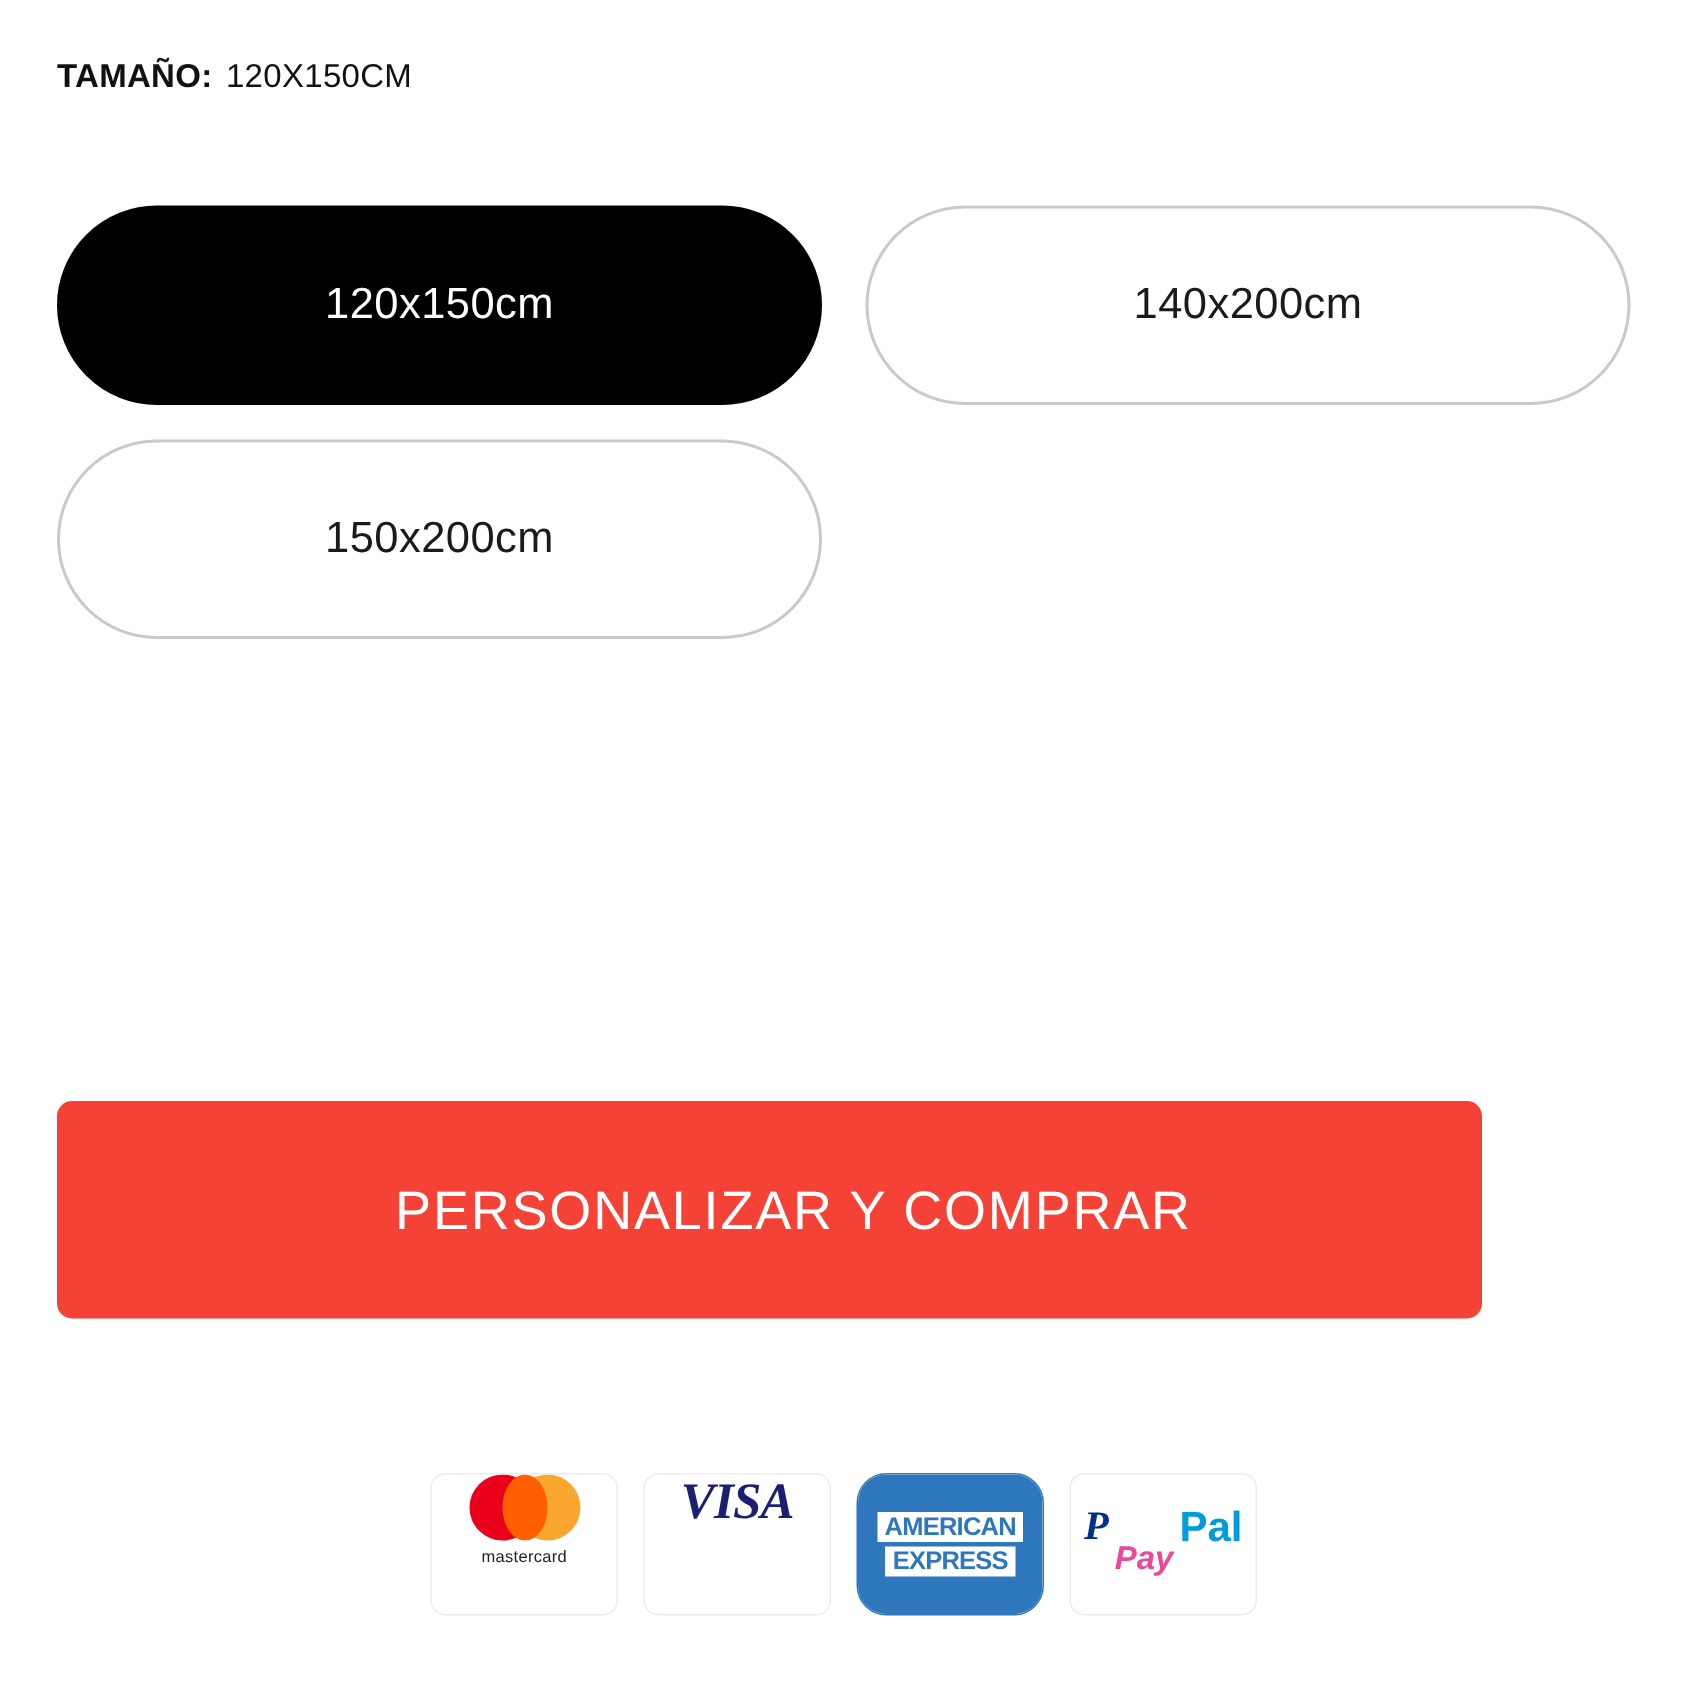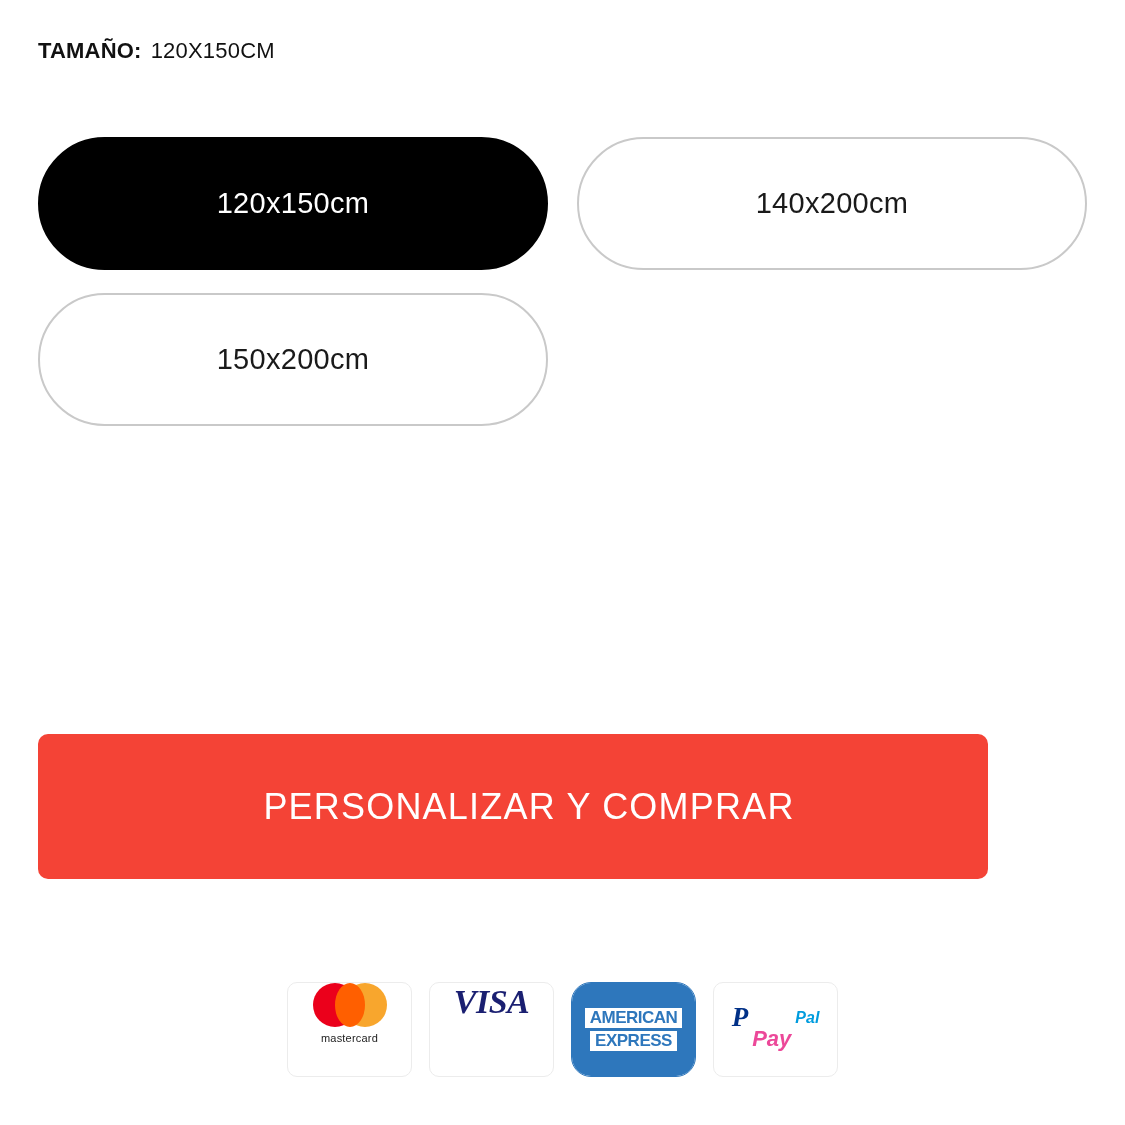--- a/index.html
+++ b/index.html
@@ -172,21 +172,21 @@
     position: relative;
   }
   .mp-hand svg { display: block; }
   .mp-text1 { font-size: 12px; color: #2d3277; line-height: 1.05; }
   .mp-text2 { font-size: 12px; color: #2d3277; line-height: 1.05; }
 
   
   .pp-wrap { display: flex; align-items: center; gap: 4px; }
   .pp-mark { font-weight: bold; font-size: 27px; color: #003087; font-family: "Liberation Serif", serif; font-style: italic;}
   .pp-pay { font-weight: bold; font-size: 22px; color: #ec4899; font-style: italic; margin-top: 43px; }
-  .pp-pal { font-weight: bold; font-size: 16px; color: #009cde; font-style: italic; }
+  .pp-pal { font-weight: bold; font-size: 28px; color: #009cde; }
 </style>
 </head>
 <body>
 
 <div class="page">
 
   <div class="size-label">
     <span class="lbl">TAMAÑO:</span><span class="val">120X150CM</span>
   </div>
 

